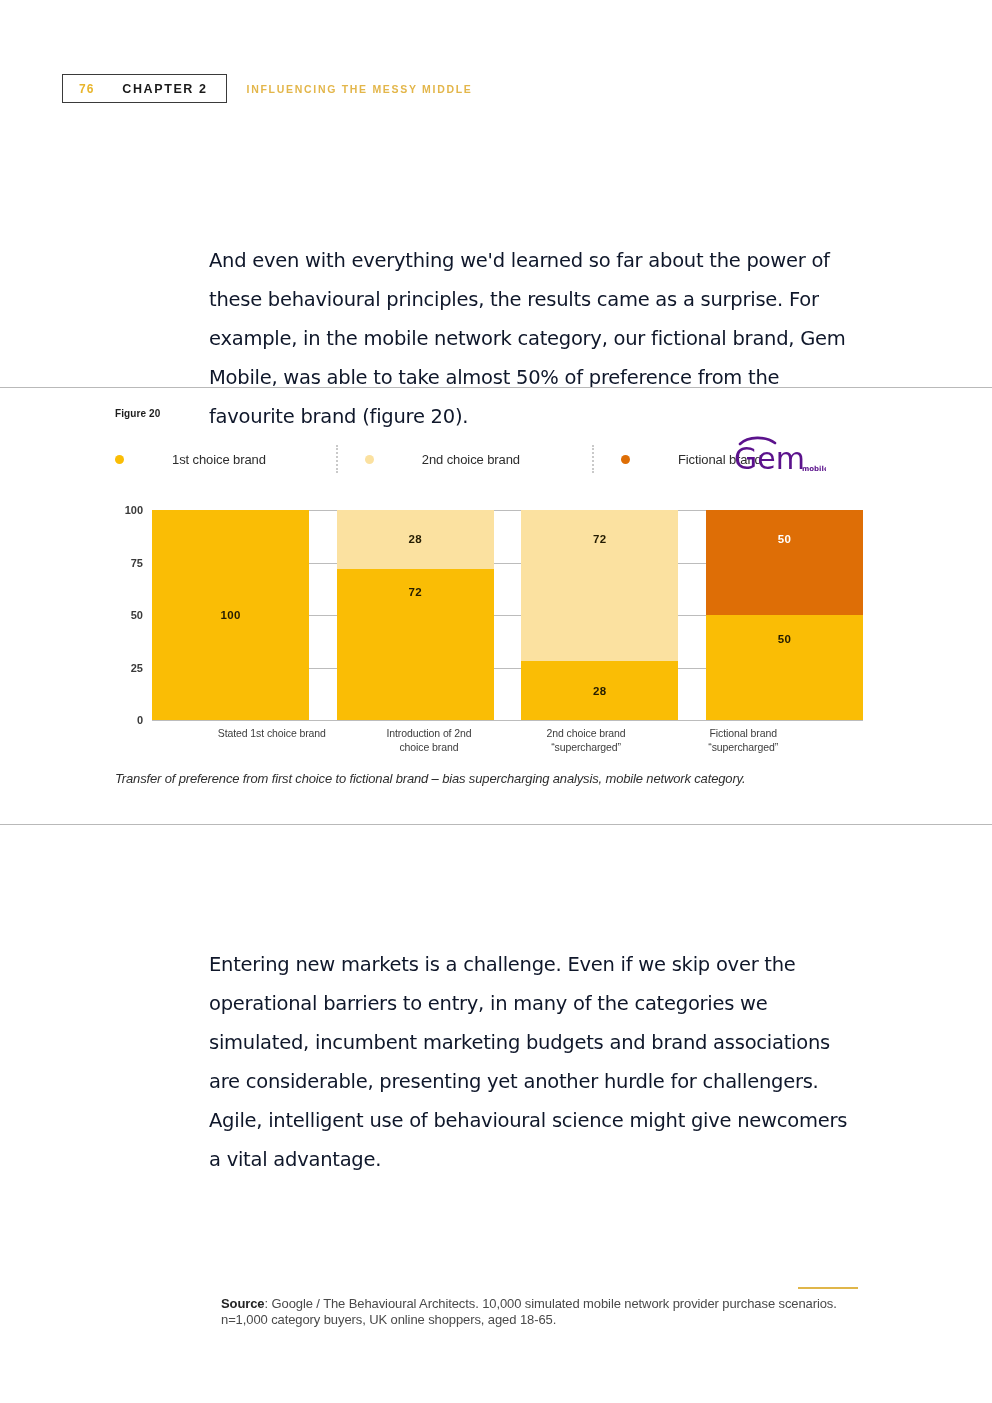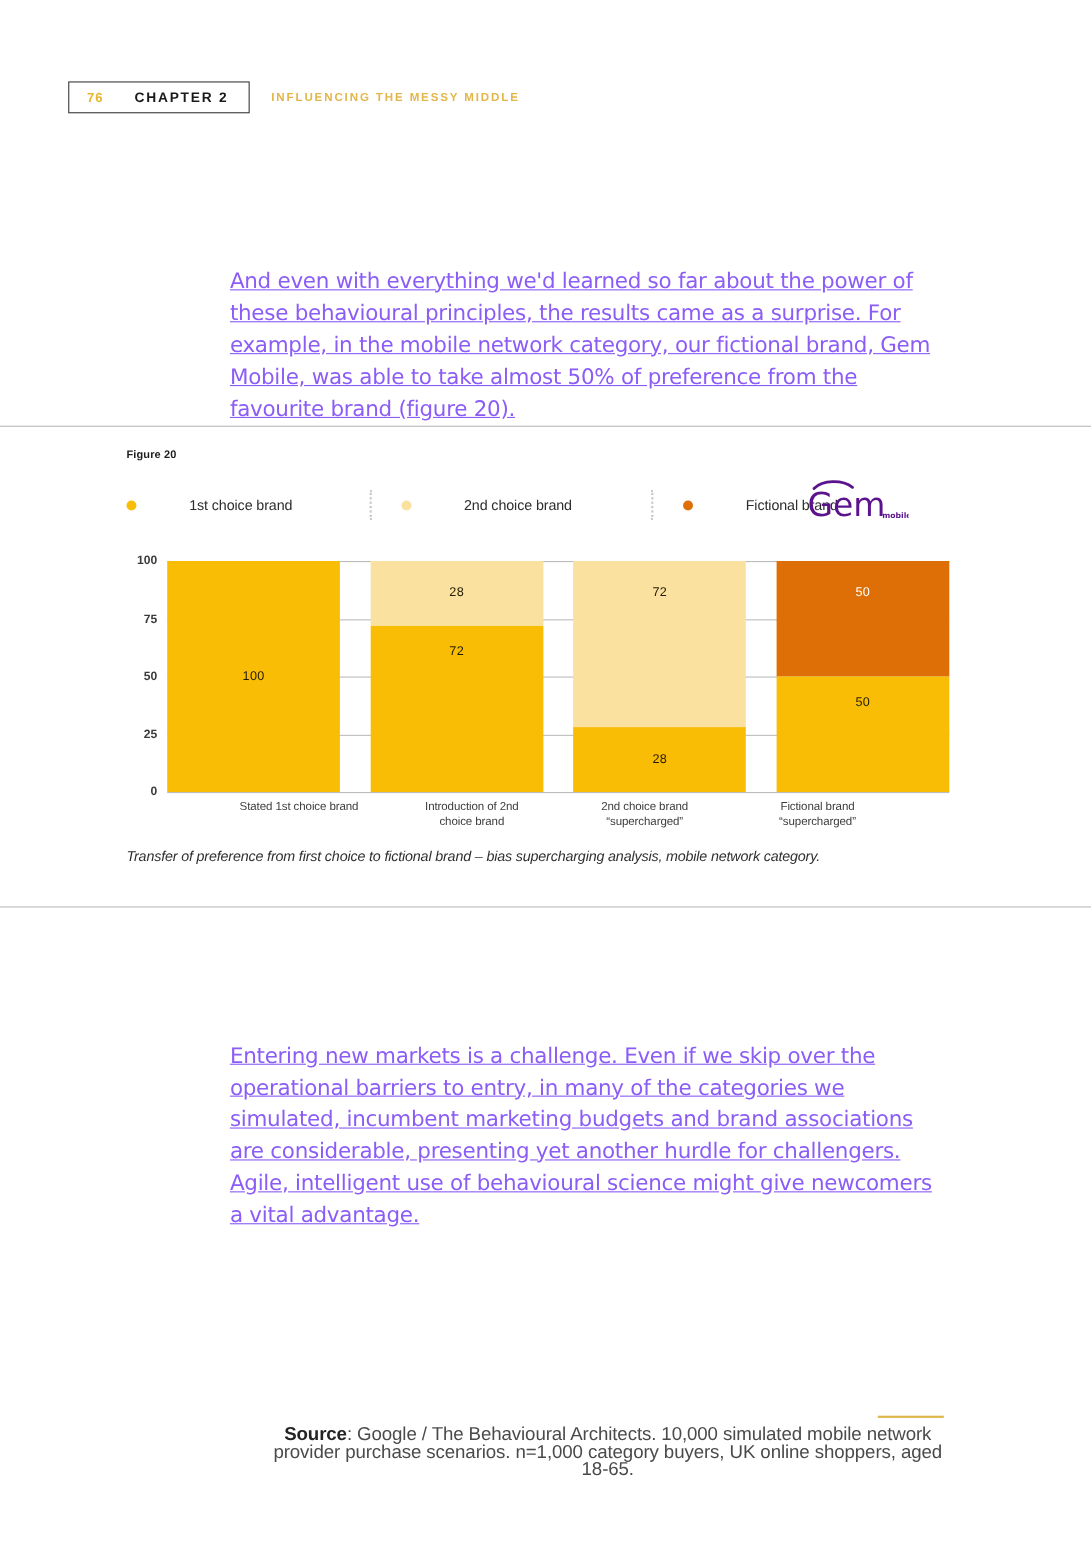--- a/index.html
+++ b/index.html
@@ -53,25 +53,24 @@
     letter-spacing: 1.7px;
     margin-left: 20px;
   }
 
   
   .body-para {
     position: absolute;
     left: 209px;
     width: 645px;
     font-size: 19.5px;
-    line-height: 29px;
-    color: #8b5cf6;
+    line-height: 39px;
+    color: #0f172a;
     font-family: "DejaVu Sans", sans-serif;
     letter-spacing: -0.25px;
-    text-decoration: underline;
   }
   #para-1 { top: 221px; }
   #para-2 { top: 925px; }
 
   
   .rule {
     position: absolute;
     left: 0;
     width: 992px;
     height: 1px;
@@ -183,21 +182,21 @@
     position: relative;
     display: flex;
     flex-direction: column;
     justify-content: flex-end;
   }
   .seg {
     display: flex;
     align-items: center;
     justify-content: center;
     font-size: 11.5px;
-    font-weight: 400;
+    font-weight: 700;
     letter-spacing: 0.3px;
   }
   .seg.dark-text { color: #241c02; }
   .seg.light-text { color: #ffffff; }
 
   .xlabels {
     position: absolute;
     left: 37px;
     right: 4px;
     top: 226px;
@@ -234,26 +233,25 @@
   }
   .footer-rule {
     position: absolute;
     right: 0;
     top: -9px;
     width: 60px;
     height: 2px;
     background: #e0b64a;
   }
   .footer-text {
-    font-size: 17px;
+    font-size: 13px;
     line-height: 16px;
     color: #4a4a4a;
-    text-align: center;
+    text-align: left;
     letter-spacing: -0.1px;
-    margin-left: 26px;
   }
   .footer-text b { color: #242424; font-weight: 700; }
 </style>
 </head>
 <body>
 
 <div class="page-header">
   <div class="chapter-box">
     <span class="page-number">76</span>
     <span class="chapter-label">CHAPTER 2</span>

